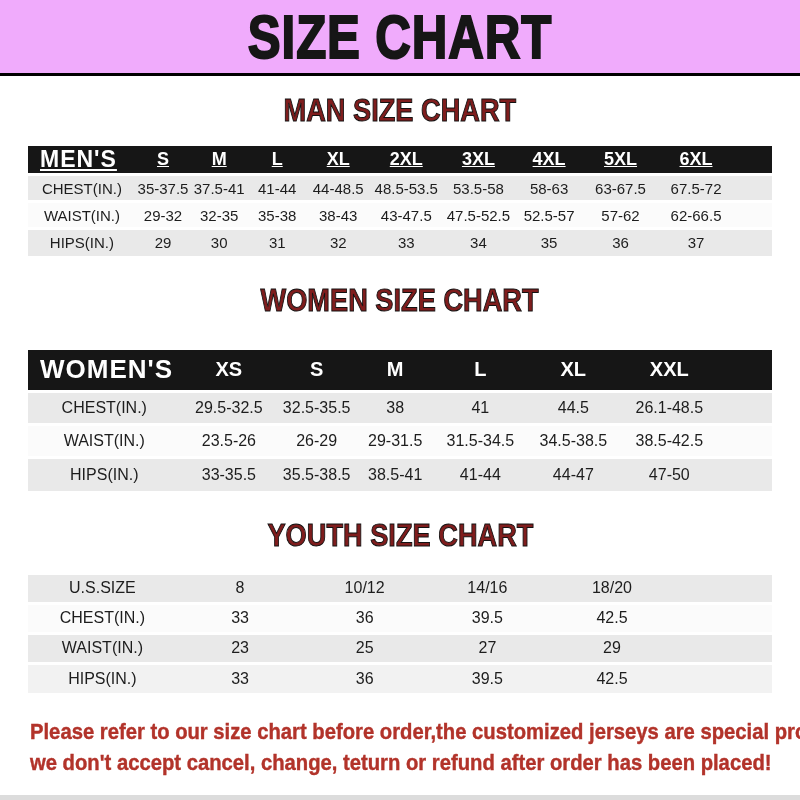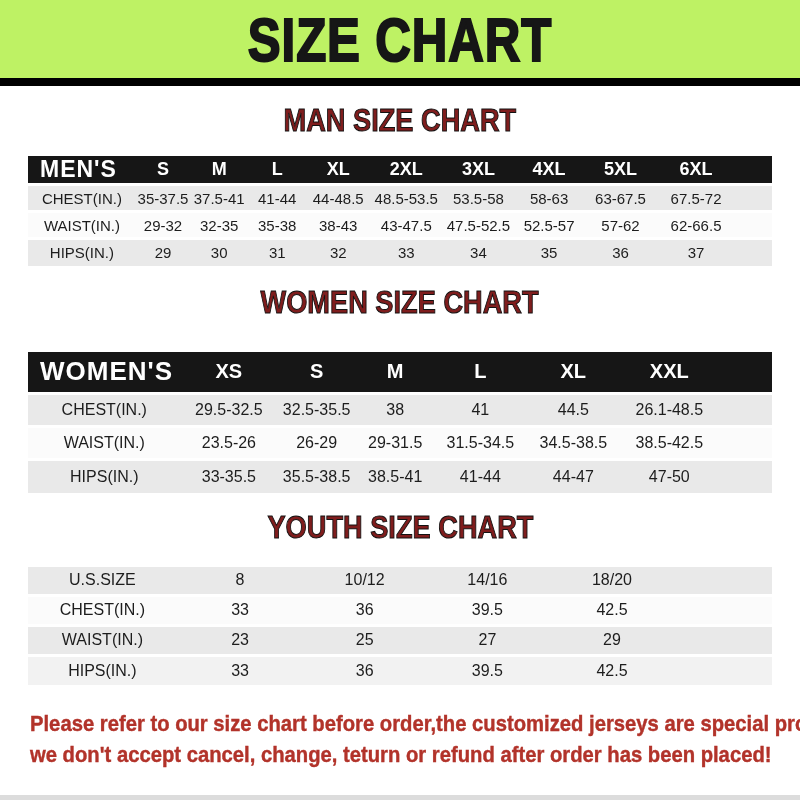--- a/index.html
+++ b/index.html
@@ -7,23 +7,23 @@
   body {
     width: 800px; height: 800px;
     background: #ffffff;
     font-family: "Liberation Sans", sans-serif;
     position: relative;
     overflow: hidden;
   }
 
   
   .banner {
-    height: 86px;
-    background: #bef264;
-    border-bottom: 8px solid #000000;
+    height: 76px;
+    background: #f0abfc;
+    border-bottom: 3px solid #000000;
     display: flex; align-items: center; justify-content: center;
   }
   .banner-title {
     display: inline-block;
     font-size: 58px;
     font-weight: bold;
     color: #161616;
     letter-spacing: 1px;
     transform: scale(0.85, 1.05);
     -webkit-text-stroke: 2px #161616;
@@ -39,22 +39,22 @@
     height: 36px;
   }
   .section-heading > span {
     display: inline-block;
     font-size: 32px;
     transform: scaleX(0.85);
     -webkit-text-stroke: 1px #121212;
     white-space: nowrap;
   }
   .heading-man   { margin-top: 16px; }
-  .heading-women { margin-top: 18px; }
-  .heading-youth { margin-top: 16px; }
+  .heading-women { margin-top: 26px; }
+  .heading-youth { margin-top: 26px; }
 
   
   table {
     width: 744px;
     margin-left: 28px;
     border-collapse: collapse;
     table-layout: fixed;
   }
   th, td { padding: 0; text-align: center; vertical-align: middle; white-space: nowrap; }
 
@@ -71,21 +71,21 @@
   tr.r-gray  td { background: #E9E9E9; }
   tr.r-white td { background: #FBFBFB; }
   tr.r-light td { background: #F2F2F2; }
   tr.data td {
     border-top: 3px solid #ffffff;
     color: #1d1d1d;
   }
   tr.data td.rlabel { font-weight: normal; }
 
   .t-men { margin-top: 18px; }
-  .t-men tr.bar th { height: 28px; font-size: 18px; }
+  .t-men tr.bar th { height: 28px; font-size: 18px; text-decoration: underline; }
   .t-men tr.bar th.tlabel { font-size: 23px; }
   .t-men tr.data td { height: 27px; font-size: 15px; }
 
   .t-women { margin-top: 32px; }
   .t-women tr.bar th { height: 42px; font-size: 20px; }
   .t-women tr.bar th.tlabel { font-size: 26px; }
   .t-women tr.data td { height: 33px; font-size: 16px; }
 
   .t-youth { margin-top: 19px; }
   .t-youth tr.bar th { height: 44px; font-size: 20px; }

